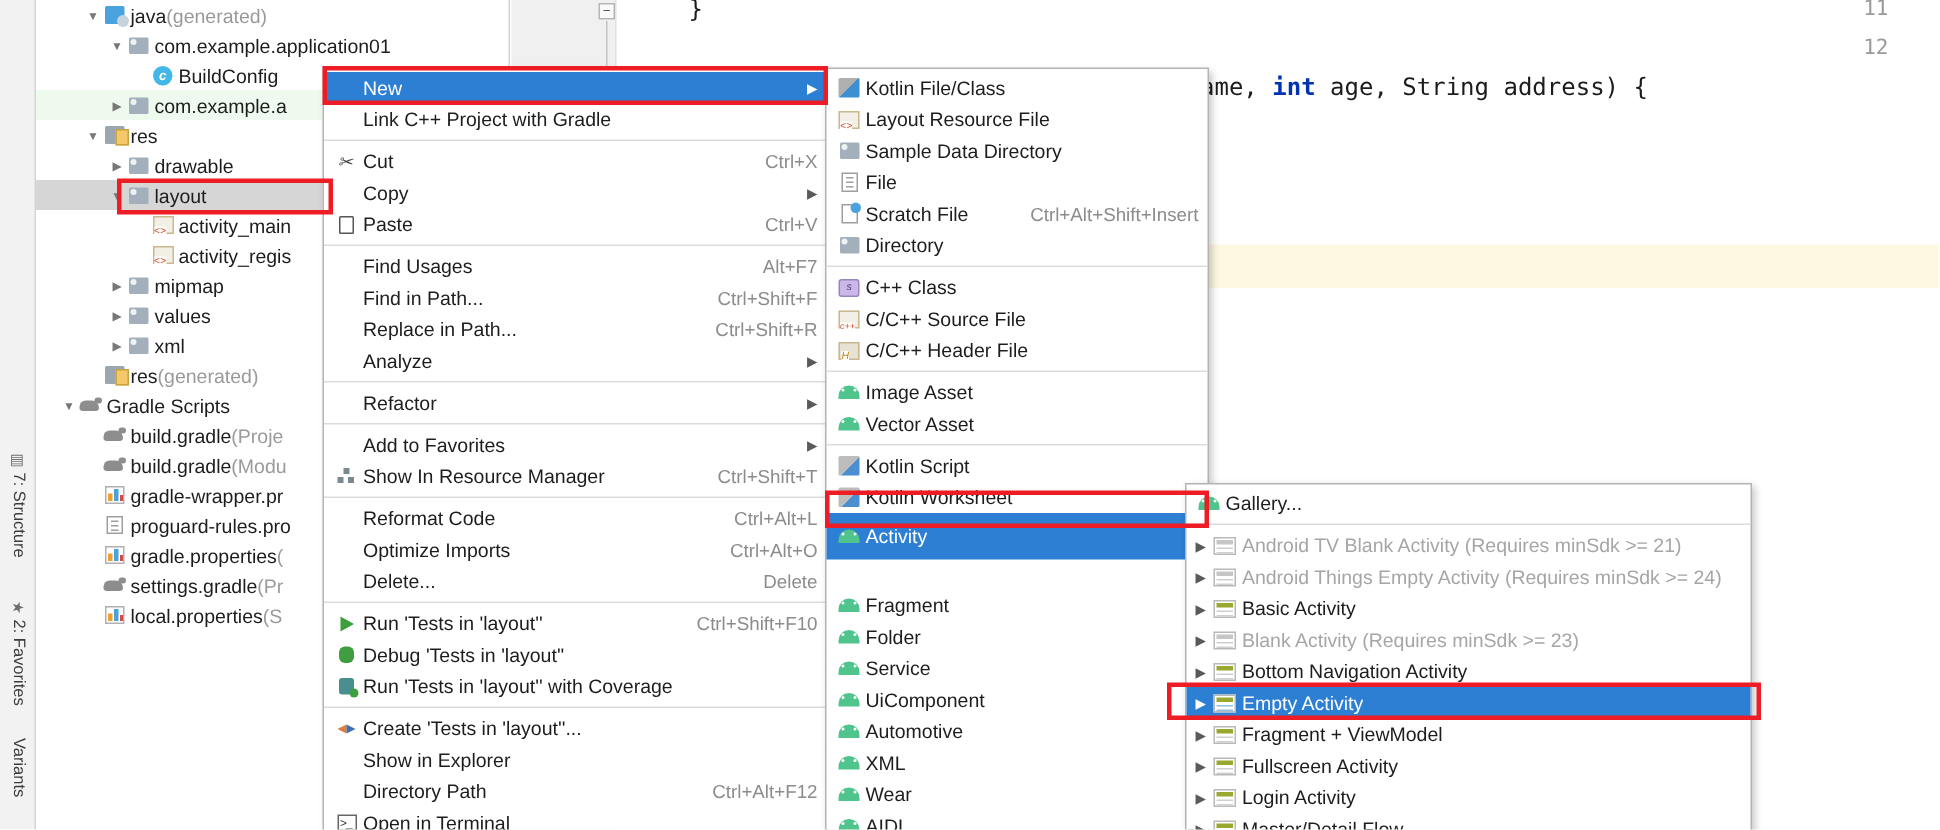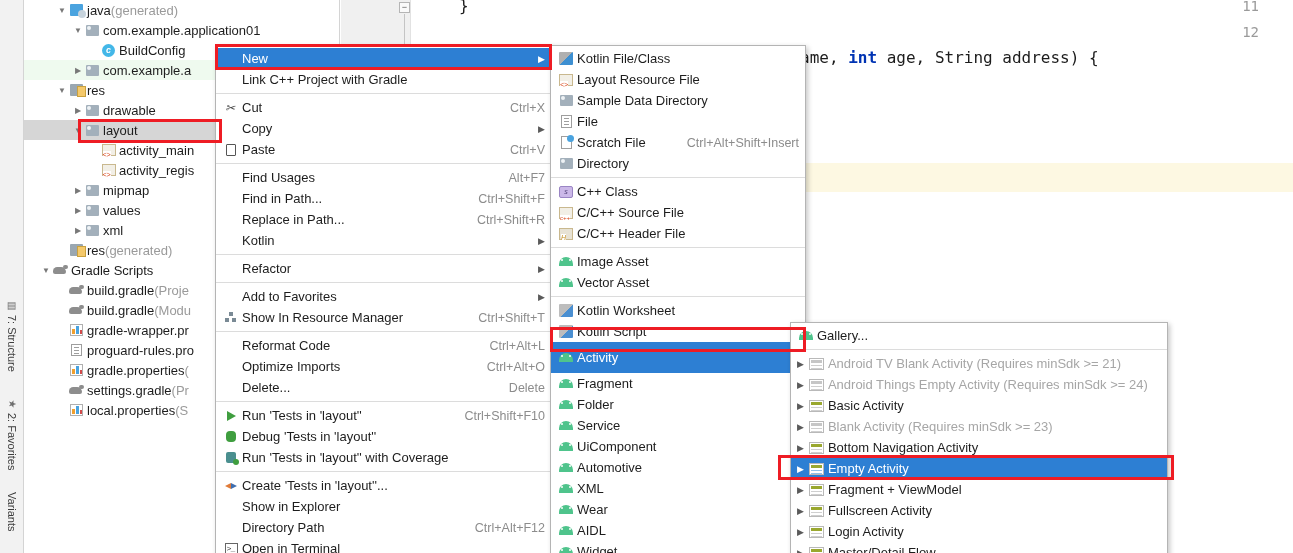--- a/index.html
+++ b/index.html
@@ -484,21 +484,21 @@
         <span class="micon">
           <span style="display: inline-flex; align-items: center; justify-content: center;"></span>
         </span>
         <span class="mlabel">Replace in Path...</span>
         <span class="mshort">Ctrl+Shift+R</span>
       </div>
       <div class="mi" style="height: 21px;">
         <span class="micon">
           <span style="display: inline-flex; align-items: center; justify-content: center;"></span>
         </span>
-        <span class="mlabel">Kotlin</span>
+        <span class="mlabel">Analyze</span>
         <span class="marrow">▶</span>
       </div>
       <div class="msep"></div>
       <div class="mi" style="height: 21px;">
         <span class="micon">
           <span style="display: inline-flex; align-items: center; justify-content: center;"></span>
         </span>
         <span class="mlabel">Refactor</span>
         <span class="marrow">▶</span>
       </div>
@@ -695,40 +695,40 @@
         </span>
         <span class="mlabel">Vector Asset</span>
       </div>
       <div class="msep"></div>
       <div class="mi" style="height: 21px;">
         <span class="micon">
           <span style="display: inline-flex; align-items: center; justify-content: center;">
             <i class="ic-ktscript"></i>
           </span>
         </span>
+        <span class="mlabel">Kotlin Script</span>
+      </div>
+      <div class="mi" style="height: 21px;">
+        <span class="micon">
+          <span style="display: inline-flex; align-items: center; justify-content: center;">
+            <i class="ic-ktscript"></i>
+          </span>
+        </span>
         <span class="mlabel">Kotlin Worksheet</span>
       </div>
-      <div class="mi" style="height: 21px;">
-        <span class="micon">
-          <span style="display: inline-flex; align-items: center; justify-content: center;">
-            <i class="ic-ktscript"></i>
-          </span>
-        </span>
-        <span class="mlabel">Kotlin Script</span>
-      </div>
       <div class="mi sel" style="height: 31px;">
         <span class="micon">
           <span style="display: inline-flex; align-items: center; justify-content: center;">
             <i class="ic-android"></i>
           </span>
         </span>
         <span class="mlabel">Activity</span>
         <span class="marrow">▶</span>
       </div>
-      <div class="mi" style="height: 21px;">
+      <div class="mi" style="height: 21px; margin-top: 20px;">
         <span class="micon">
           <span style="display: inline-flex; align-items: center; justify-content: center;">
             <i class="ic-android"></i>
           </span>
         </span>
         <span class="mlabel">Fragment</span>
         <span class="marrow">▶</span>
       </div>
       <div class="mi" style="height: 21px;">
         <span class="micon">

